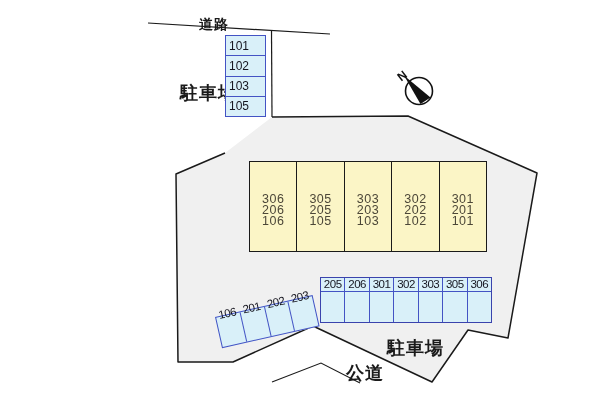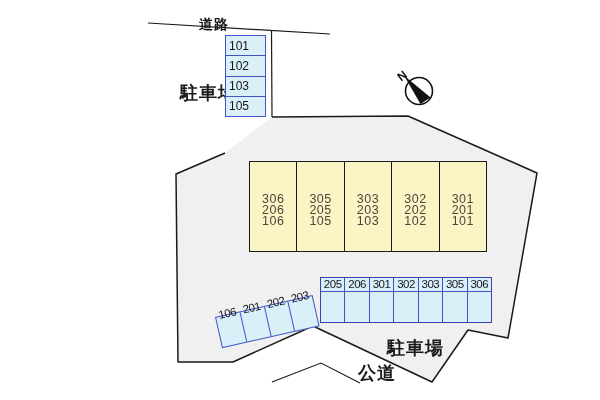--- a/index.html
+++ b/index.html
@@ -8,21 +8,21 @@
     font-family:"Liberation Sans",sans-serif;overflow:hidden;
   }
   .layer{position:absolute;left:0;top:0;}
   .jp-label{
     position:absolute;font-weight:bold;color:#1a1a1a;font-size:18px;
     white-space:nowrap;letter-spacing:1px;
   }
   .lbl-road{left:199px;top:16px;font-size:14px;}
   .lbl-parking-top{left:180px;top:81px;}
   .lbl-parking-bottom{left:387px;top:336px;}
-  .lbl-public-road{left:358px;top:361px;}
+  .lbl-public-road{left:346px;top:361px;}
 
   
   .top-parking{
     position:absolute;left:225px;top:35px;width:41px;height:82px;
     border:1.5px solid #4353c4;background:#d9f0f9;
     display:flex;flex-direction:column;box-sizing:border-box;
   }
   .tp-cell{flex:1;display:flex;align-items:center;padding-left:3px;
     font-size:12px;color:#15151f;}
   .tp-cell + .tp-cell{border-top:1.5px solid #4353c4;}

